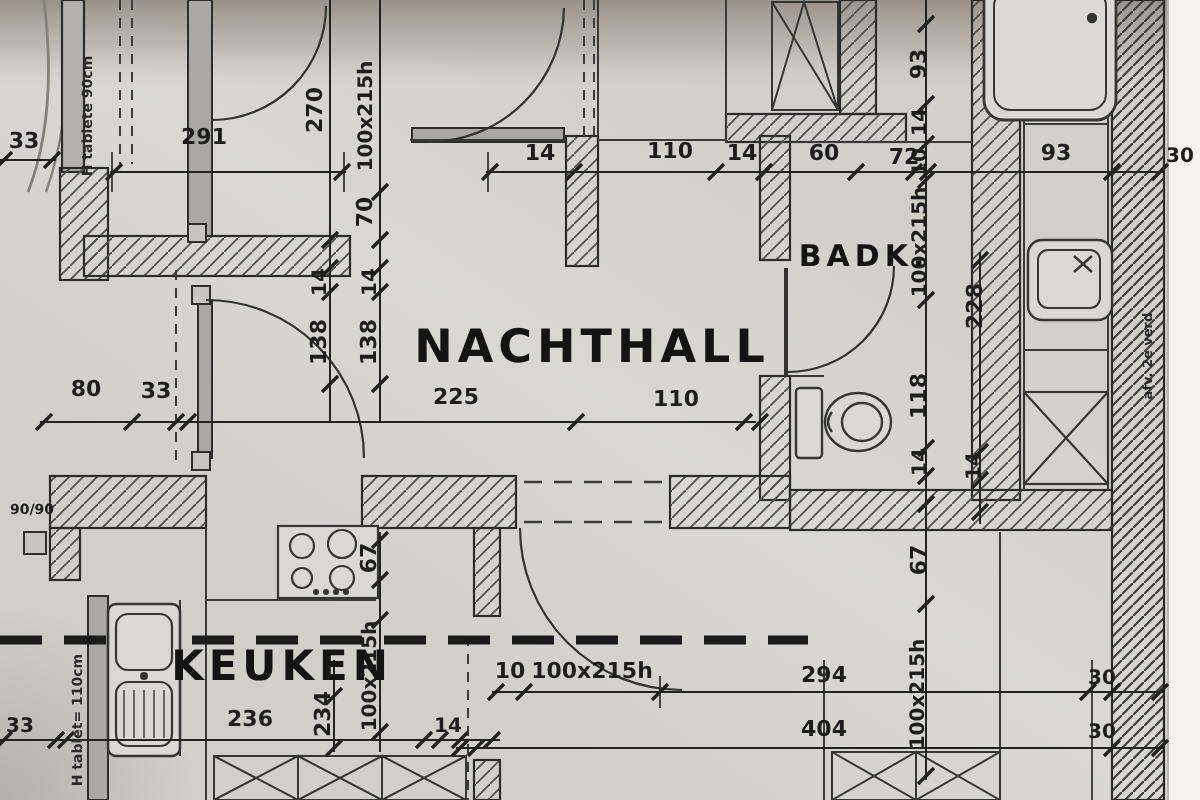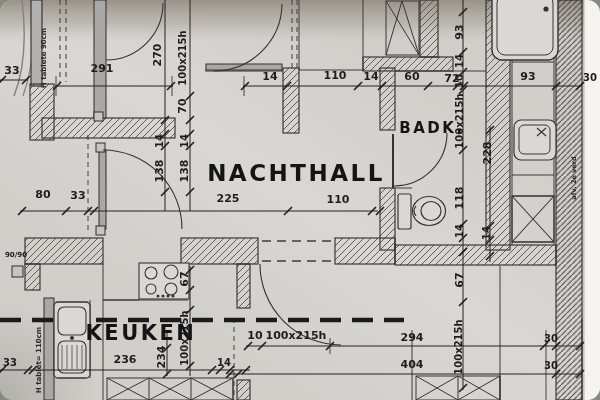--- a/index.html
+++ b/index.html
@@ -1,16 +1,16 @@
 <!DOCTYPE html>
 <html><head>
 <meta charset="utf-8">
 <style>
   html,body{margin:0;padding:0;background:#888;}
-  #stage{position:relative;width:600px;height:400px;overflow:hidden;background:#84cc16;border-radius:13px;}
+  #stage{position:relative;width:600px;height:400px;overflow:hidden;background:#84cc16;}
   svg{display:block;}
   .dim{font-family:"DejaVu Sans",sans-serif;font-weight:bold;fill:#1d1d1d;}
   .note{font-family:"DejaVu Sans",sans-serif;font-weight:bold;fill:#2a2a2a;}
   .room{font-family:"DejaVu Sans",sans-serif;font-weight:bold;fill:#141414;letter-spacing:2.5px;}
   text{text-anchor:middle;}
 </style>
 </head>
 <body>
 
 <div id="stage">

